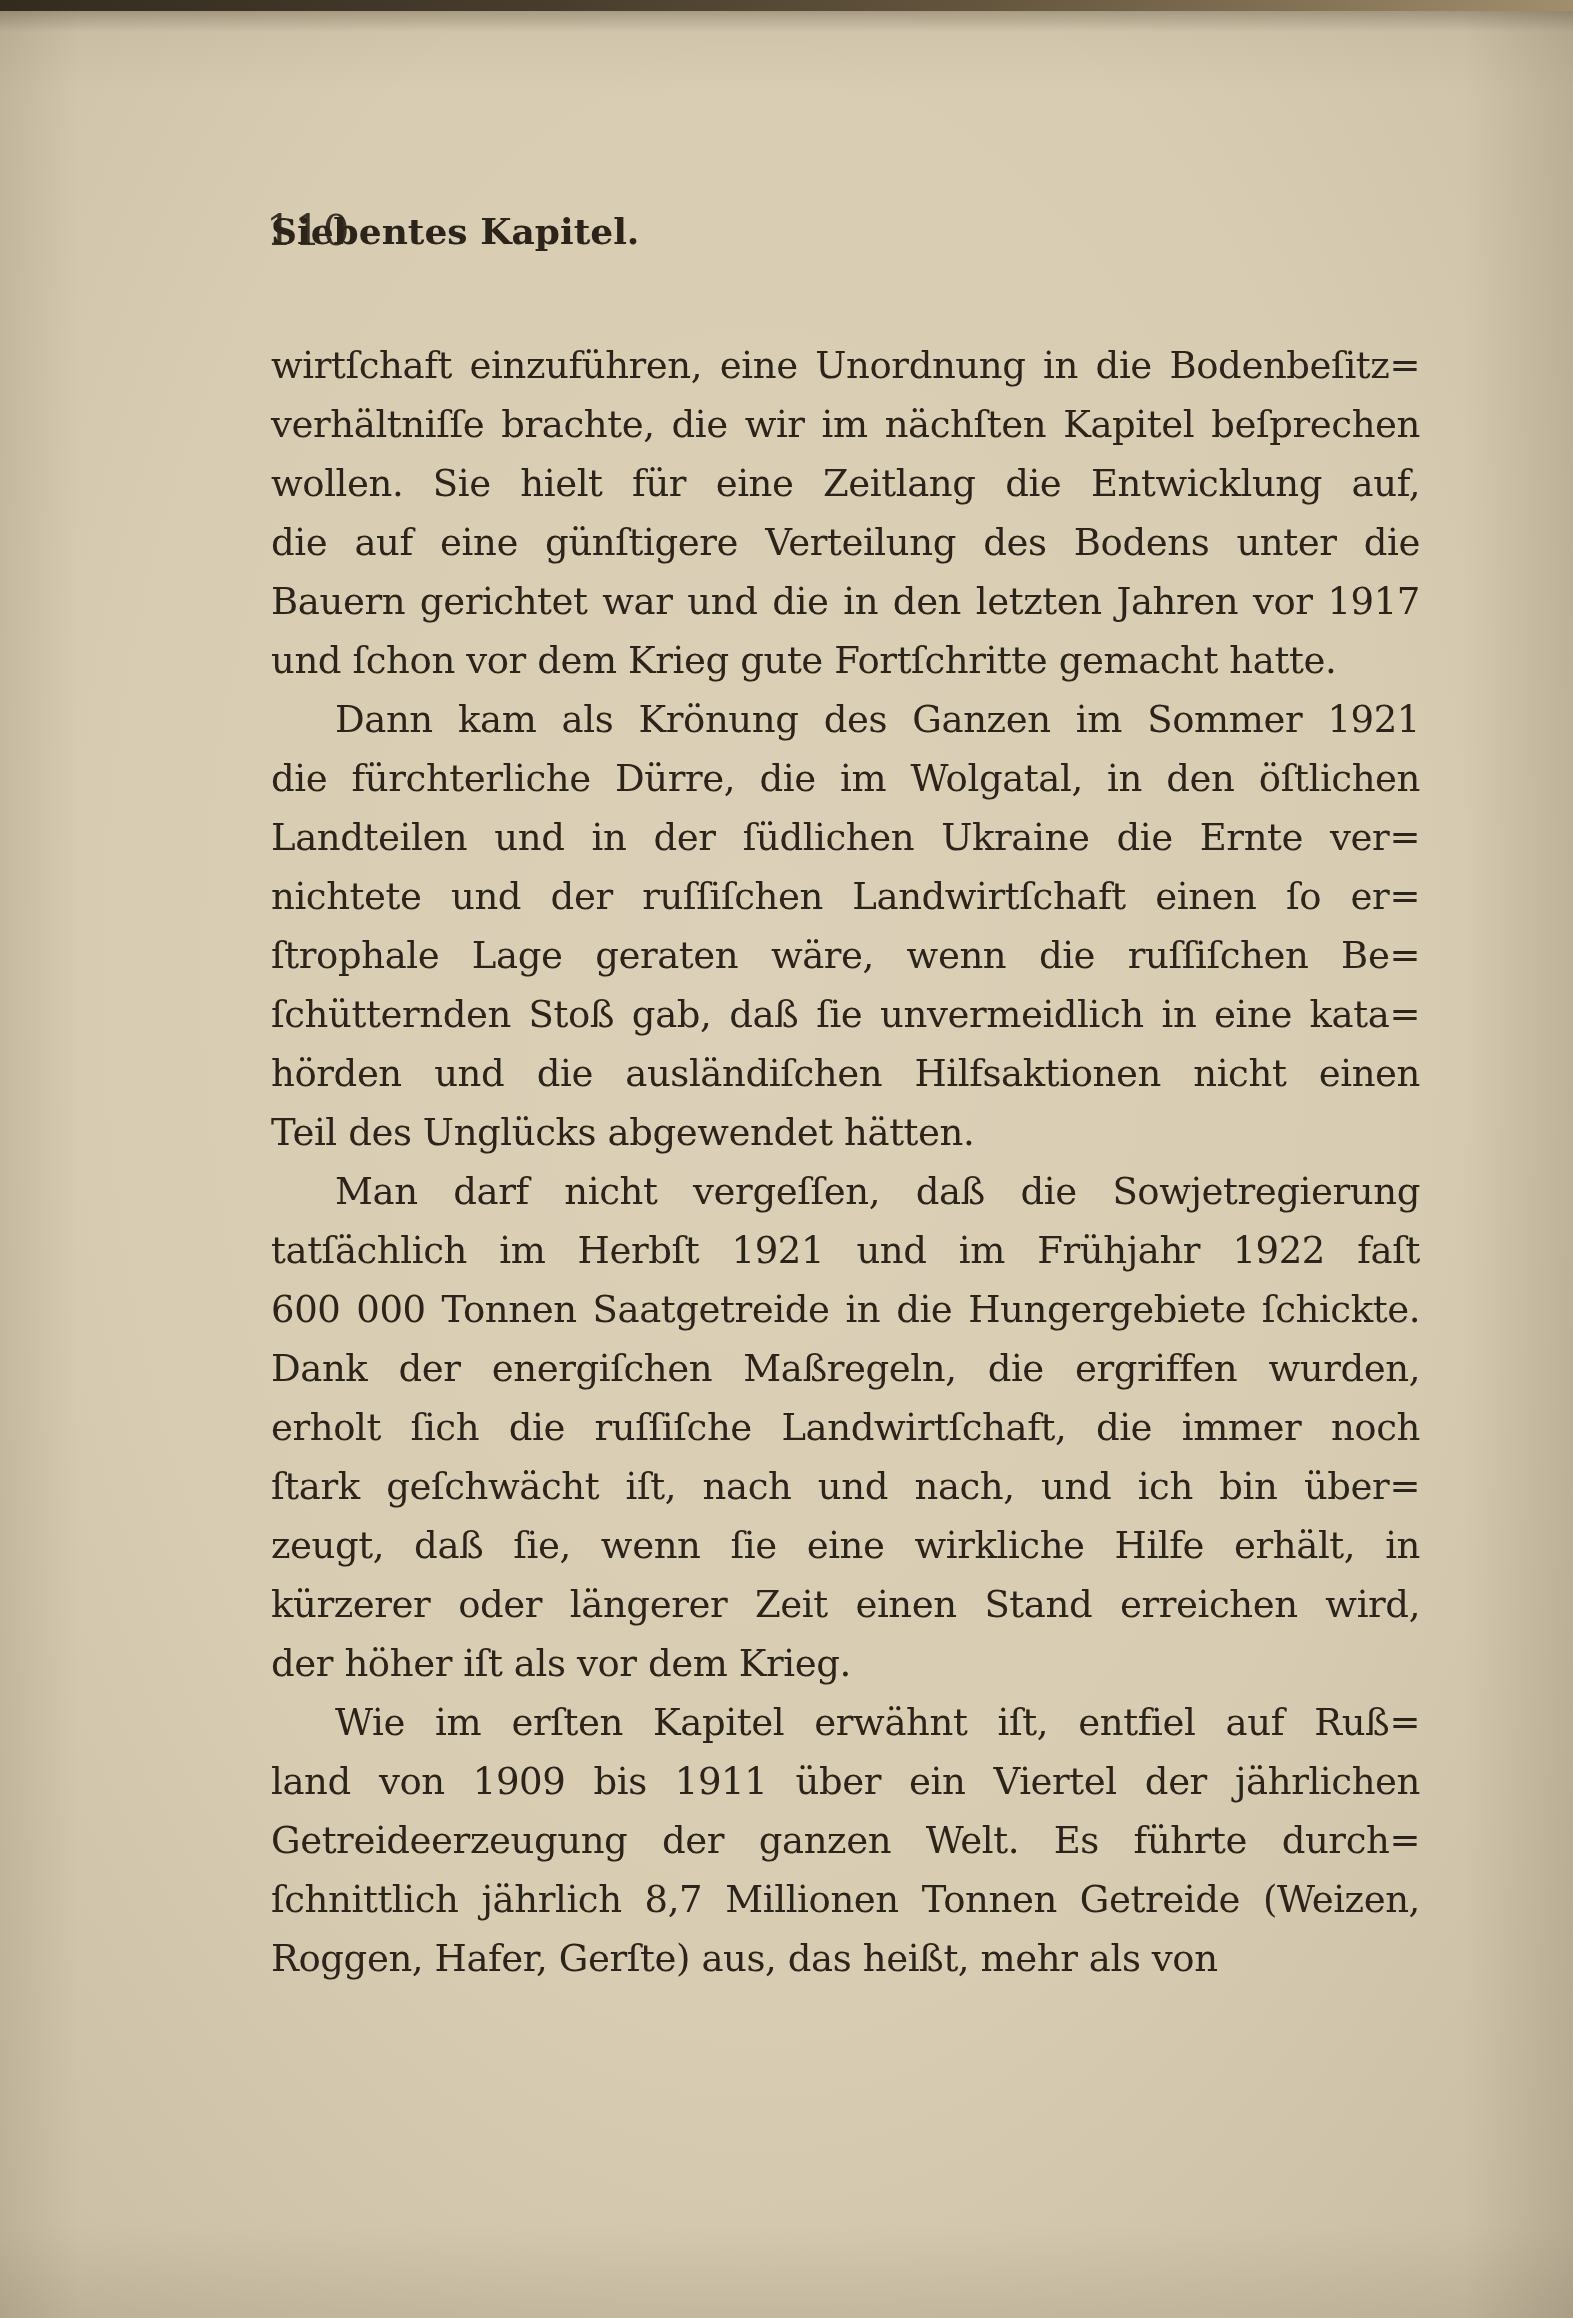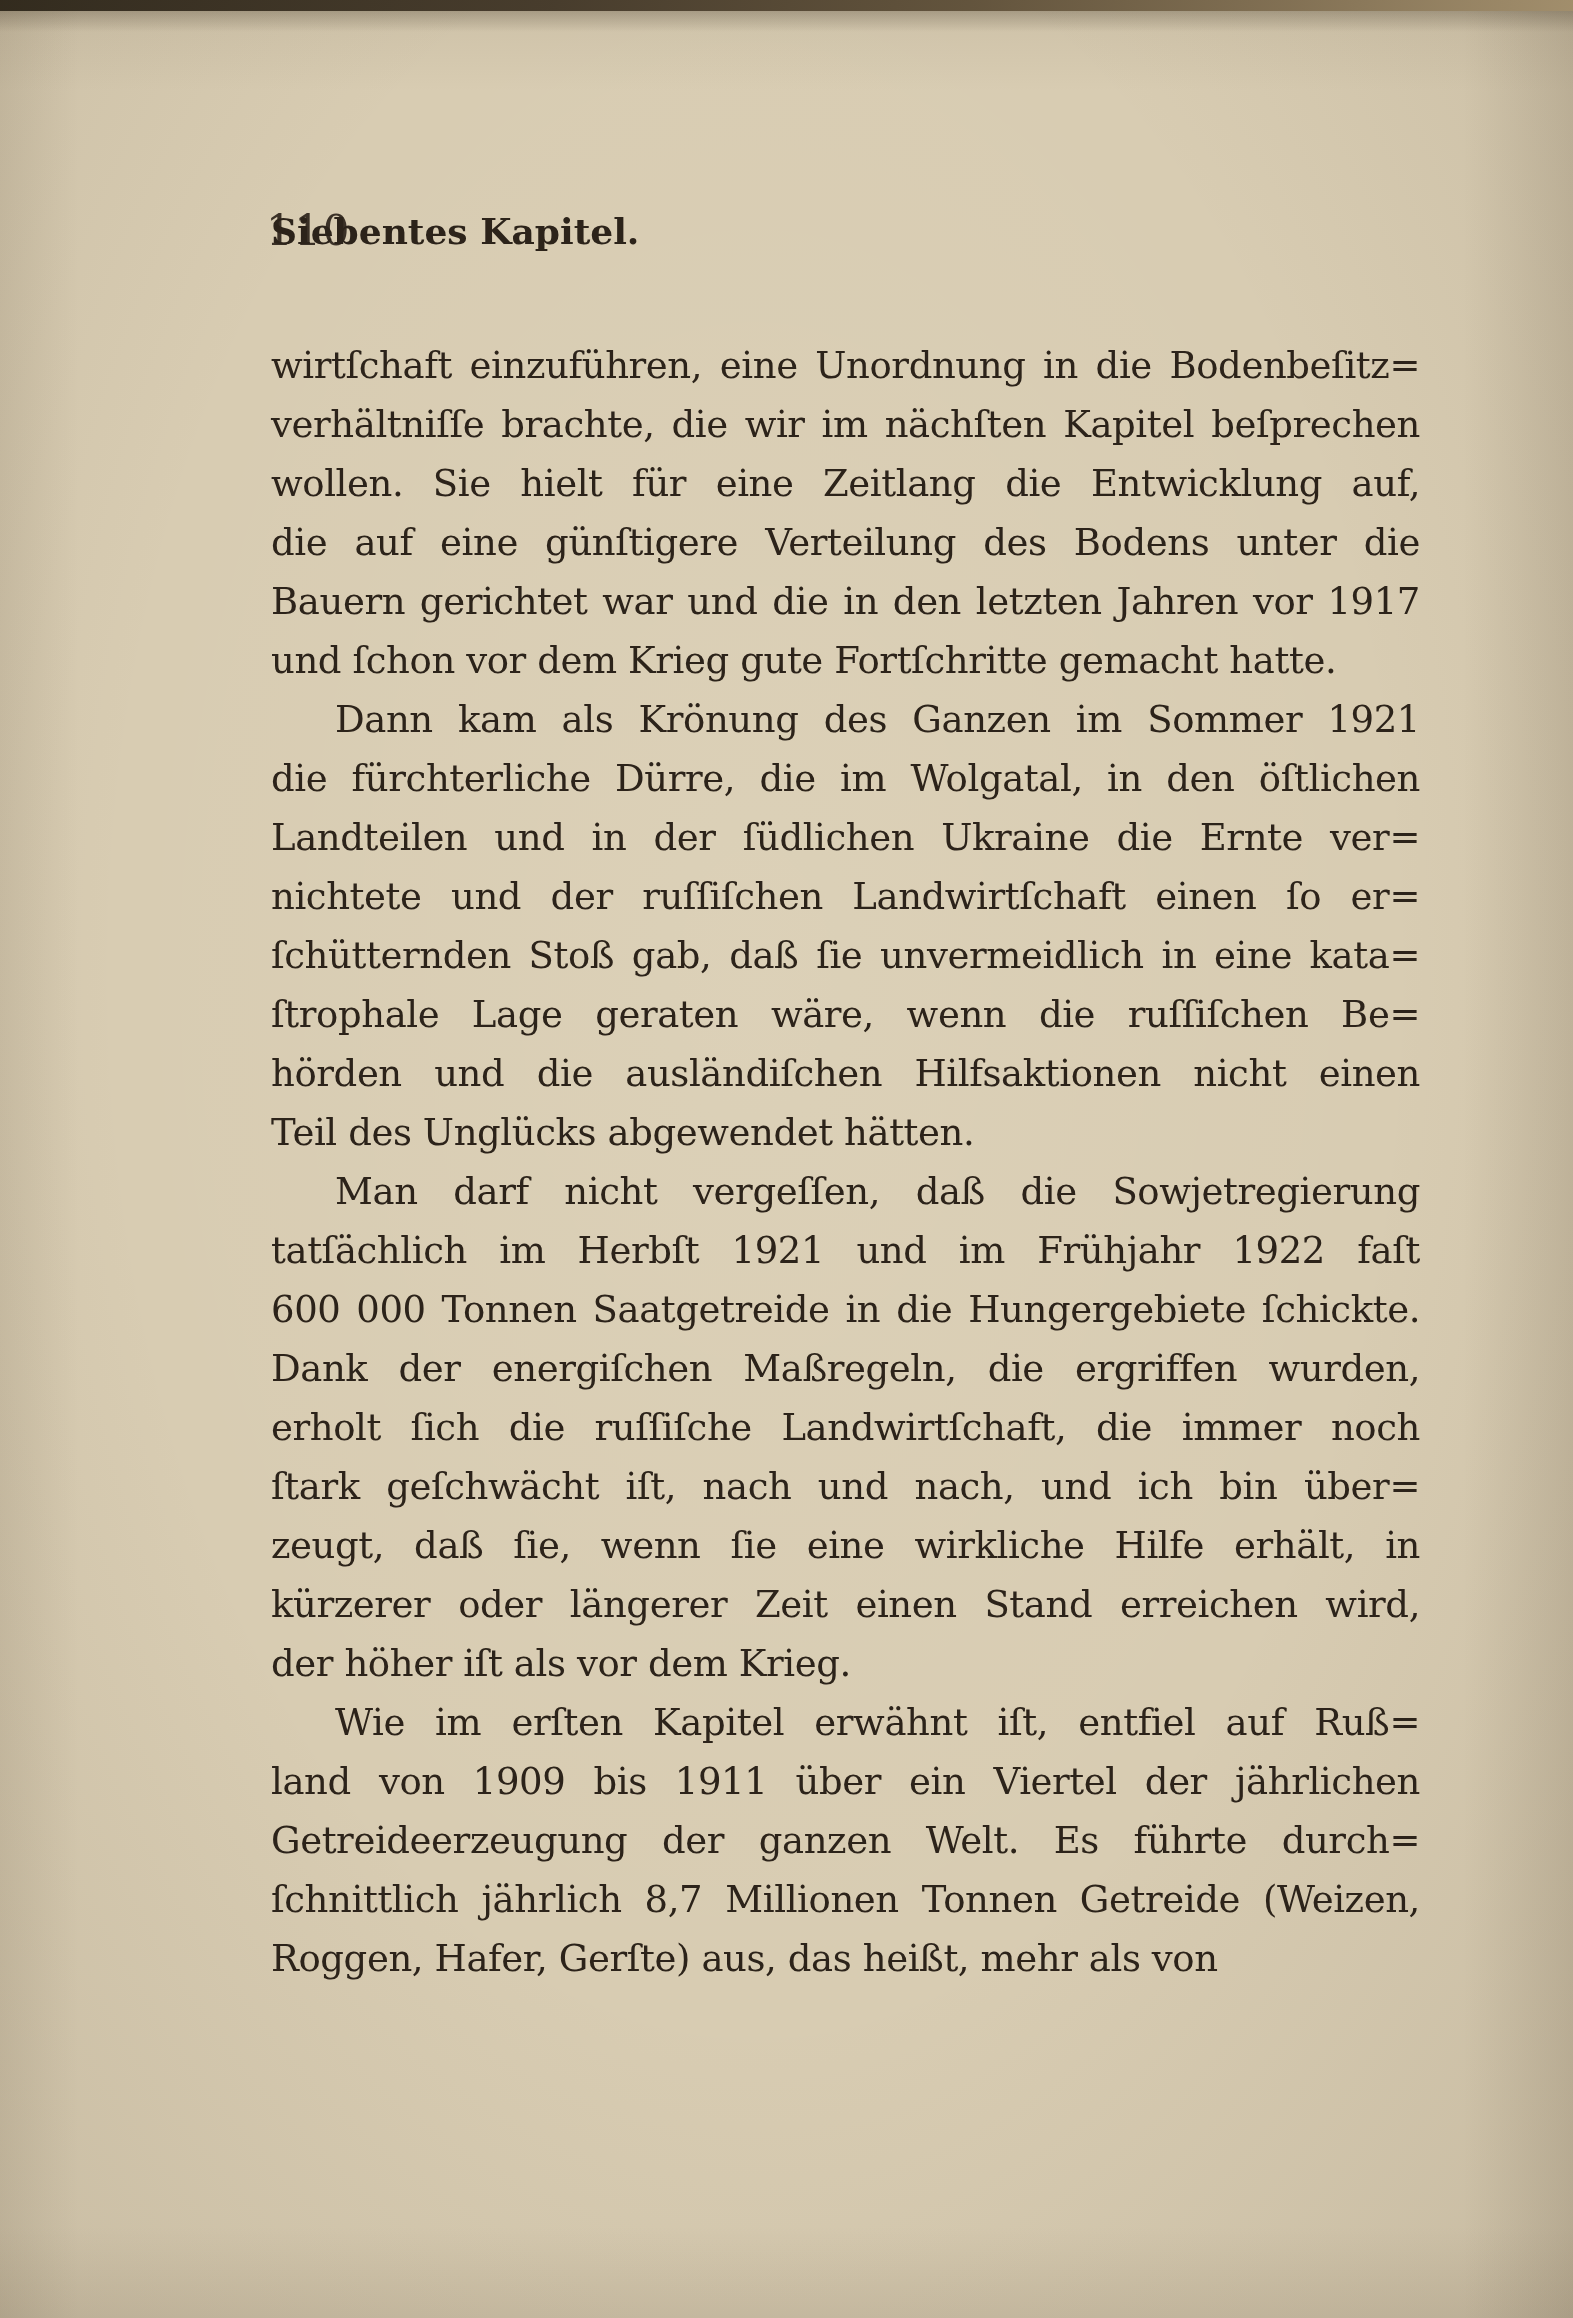--- a/index.html
+++ b/index.html
@@ -90,22 +90,22 @@
         <div class="line">wollen. Sie hielt für eine Zeitlang die Entwicklung auf,</div>
         <div class="line">die auf eine günſtigere Verteilung des Bodens unter die</div>
         <div class="line">Bauern gerichtet war und die in den letzten Jahren vor 1917</div>
         <div class="line last">und ſchon vor dem Krieg gute Fortſchritte gemacht hatte.</div>
       </div>
       <div class="paragraph">
         <div class="line indent">Dann kam als Krönung des Ganzen im Sommer 1921</div>
         <div class="line">die fürchterliche Dürre, die im Wolgatal, in den öſtlichen</div>
         <div class="line">Landteilen und in der ſüdlichen Ukraine die Ernte ver=</div>
         <div class="line">nichtete und der ruſſiſchen Landwirtſchaft einen ſo er=</div>
+        <div class="line">ſtrophale Lage geraten wäre, wenn die ruſſiſchen Be=</div>
         <div class="line">ſchütternden Stoß gab, daß ſie unvermeidlich in eine kata=</div>
-        <div class="line">ſtrophale Lage geraten wäre, wenn die ruſſiſchen Be=</div>
         <div class="line">hörden und die ausländiſchen Hilfsaktionen nicht einen</div>
         <div class="line last">Teil des Unglücks abgewendet hätten.</div>
       </div>
       <div class="paragraph">
         <div class="line indent">Man darf nicht vergeſſen, daß die Sowjetregierung</div>
         <div class="line">tatſächlich im Herbſt 1921 und im Frühjahr 1922 faſt</div>
         <div class="line">600 000 Tonnen Saatgetreide in die Hungergebiete ſchickte.</div>
         <div class="line">Dank der energiſchen Maßregeln, die ergriffen wurden,</div>
         <div class="line">erholt ſich die ruſſiſche Landwirtſchaft, die immer noch</div>
         <div class="line">ſtark geſchwächt iſt, nach und nach, und ich bin über=</div>

